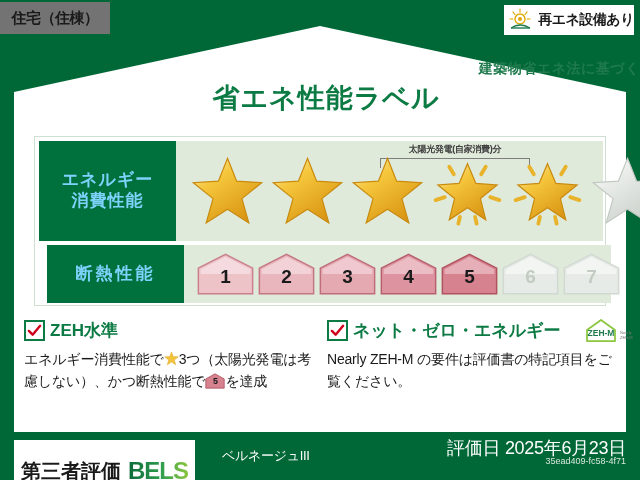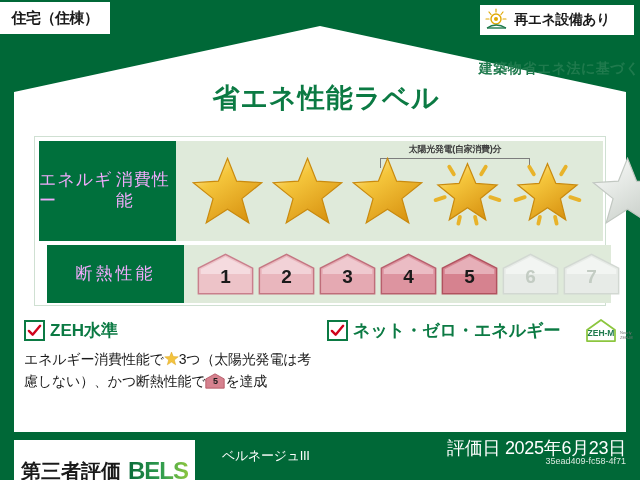--- a/index.html
+++ b/index.html
@@ -22,29 +22,29 @@
   }
   .inner-white{
     position:absolute;left:14px;top:92px;width:612px;height:330px;
     background:#ffffff;
   }
 
   
   .tag-type{
     position:absolute;left:0px;top:2px;
     width:110px;height:32px;
-    background:#ffffff;
+    background:#737373;
     display:flex;align-items:center;justify-content:center;
     font-size:15px;font-weight:bold;color:#1a1a1a;
     letter-spacing:-0.5px;
   }
   
   .tag-renew{
     position:absolute;right:6px;top:5px;
-    height:30px;padding:0 24px 0 4px;
+    height:30px;padding:0 0 0 4px;
     background:#ffffff;
     display:flex;align-items:center;gap:4px;
     font-size:14px;font-weight:bold;color:#1a1a1a;
     letter-spacing:-0.5px;
   }
   .sun-ico{width:26px;height:24px;flex:0 0 auto;}
 
   
   .t-sub{
     position:absolute;left:0;right:0;top:60px;text-align:right;
@@ -62,22 +62,22 @@
     border:1px solid #cfe0d2;
     box-sizing:border-box;
   }
   .row{position:absolute;left:0;display:flex;align-items:stretch;}
   .row-energy{top:4px;left:4px;width:564px;height:100px;}
   .row-insul{top:108px;left:12px;width:564px;height:58px;}
 
   .rowlabel{
     width:137px;flex:0 0 137px;
     background:#00703c;
-    color:#f0abfc;font-weight:normal;
-    display:flex;flex-direction:row;align-items:center;justify-content:center;
+    color:#7dd3fc;font-weight:bold;
+    display:flex;flex-direction:column;align-items:center;justify-content:center;
     font-size:17px;line-height:1.22;letter-spacing:1px;
   }
   .rowlabel.small{font-size:17px;letter-spacing:3px;}
   .rowvalue{
     flex:1 1 auto;background:#dfeada;position:relative;
   }
 
   
   .stars{
     position:absolute;left:0;top:0;width:100%;height:100%;
@@ -396,20 +396,21 @@
         <span class="note-title">ネット・ゼロ・エネルギー</span>
         <span class="zehm-logo">
           <svg viewBox="0 0 108 52">
             <path d="M6 26 L6 48 L62 48 L62 26 L34 6 Z" fill="#ffffff" stroke="#8cc63f" stroke-width="3.5" stroke-linejoin="round"></path>
             <text x="34" y="38" font-family="Liberation Sans, sans-serif" font-size="17" font-weight="bold" fill="#1f7a4d" text-anchor="middle">ZEH-M</text>
             <text x="72" y="34" font-family="Liberation Sans, sans-serif" font-size="8" fill="#777777">Nearly</text>
             <text x="72" y="43" font-family="Liberation Sans, sans-serif" font-size="8" fill="#777777">ZEH-M</text>
           </svg>
         </span>
       </div>
+      <div class="note-body">Nearly ZEH-M の要件は評価書の特記項目をご覧ください。</div>
     </div>
 
   </div>
 
   <div class="footer">
     <div class="bels-box">
       <span class="bels-jp">第三者評価</span>
       <span class="bels-en">BELS</span>
     </div>
     <div class="prop-name">ベルネージュIII</div>

